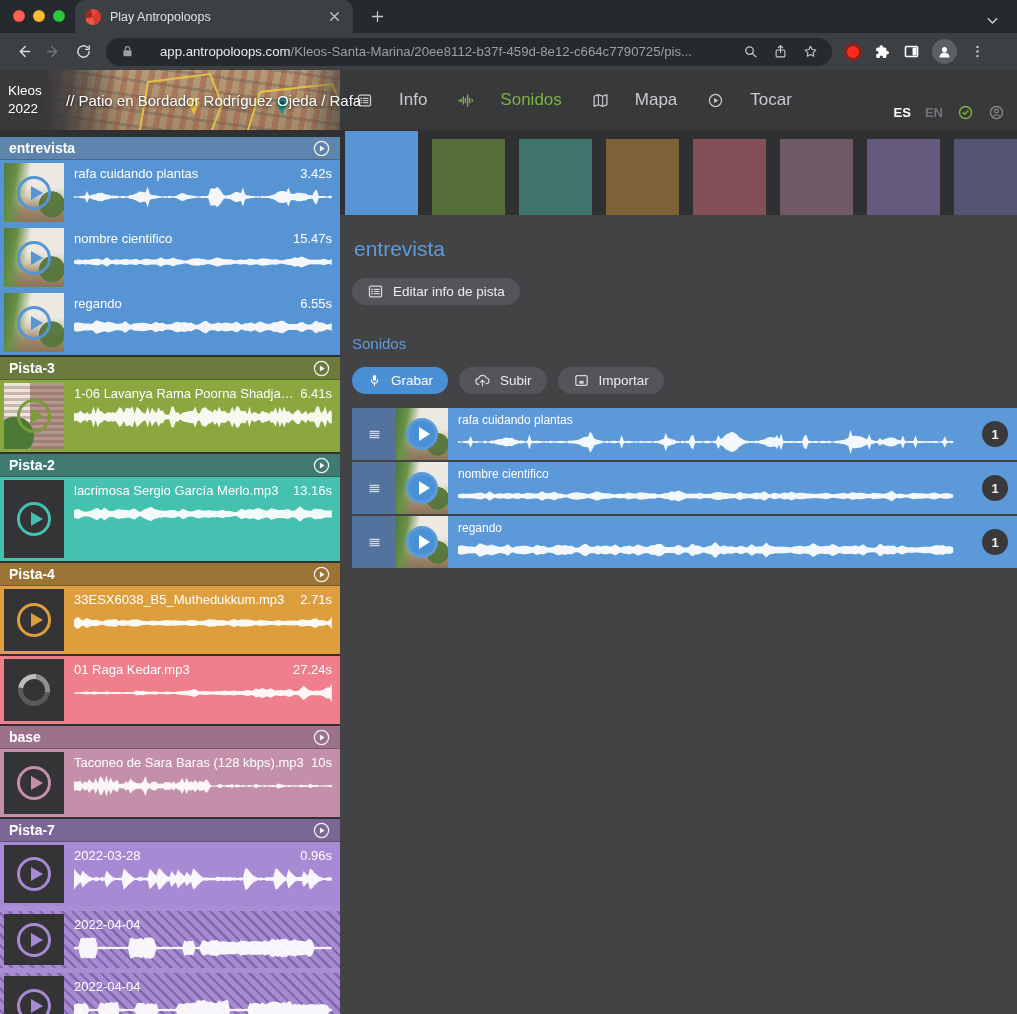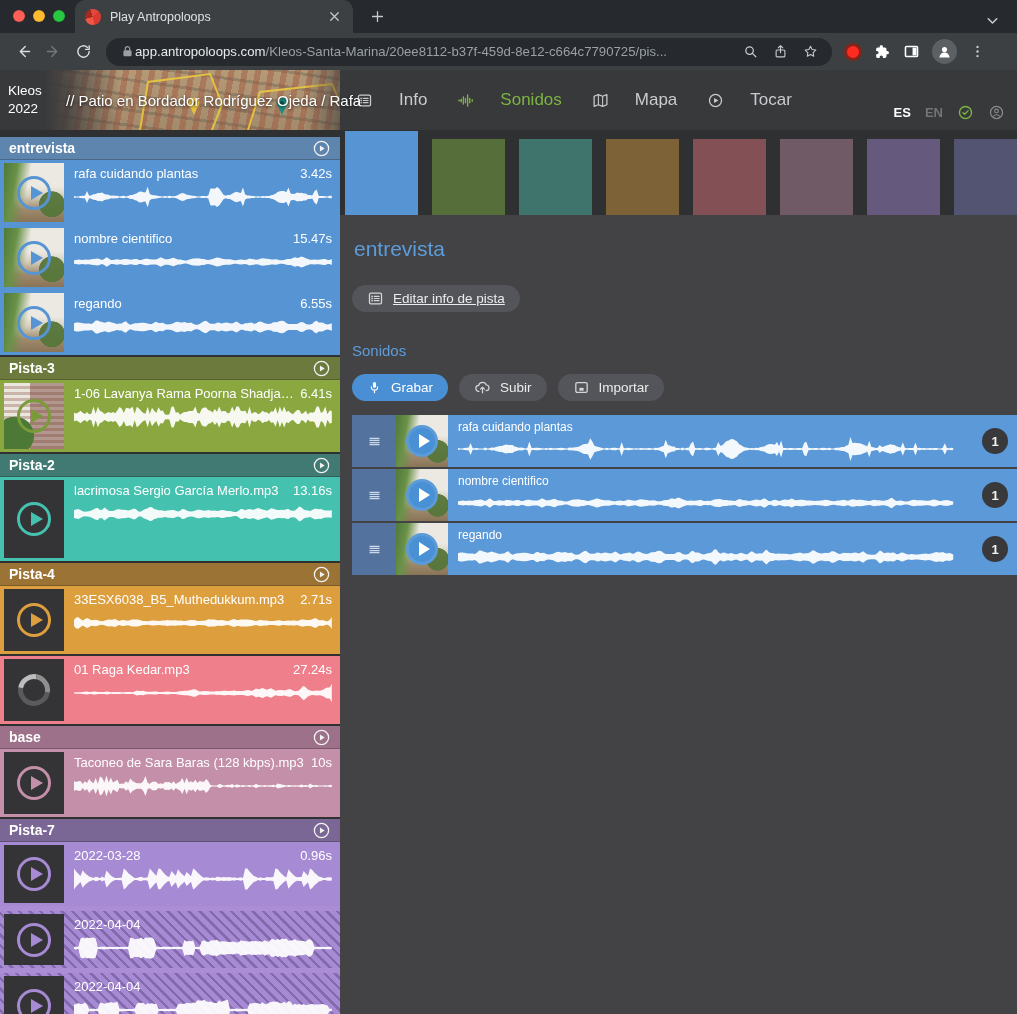--- a/index.html
+++ b/index.html
@@ -18,21 +18,21 @@
   .tab-title { font-size:12.5px; flex:1; white-space:nowrap; overflow:hidden; }
   .icbtn { display:flex; align-items:center; justify-content:center; color:#c7cacd; }
   .tab-close { width:18px; height:18px; border-radius:50%; }
   .newtab { width:28px; height:28px; margin:0 0 3px 10px; }
   .strip-chevron { position:absolute; right:16px; top:11px; width:18px; height:18px; }
   .toolbar { height:37px; background:#3d4043; display:flex; align-items:center; padding:0 8px; }
   .nav-btn { width:30px; height:30px; border-radius:50%; display:flex; align-items:center; justify-content:center; color:#dadce0; }
   .nav-btn.dim { color:#73777c; }
   .omnibox { width:726px; height:28px; background:#26292d; border-radius:14px; display:flex; align-items:center;
              padding:0 14px; margin-left:8px; color:#9aa0a6; }
-  .omni-url { font-size:13.2px; white-space:nowrap; overflow:hidden; flex:1; margin-left:0; }
+  .omni-url { font-size:13.2px; white-space:nowrap; overflow:hidden; flex:1; margin-left:25px; }
   .omni-domain { color:#e8eaed; } .omni-path { color:#9aa0a6; }
   .omni-ic { margin-left:15px; color:#c7cacd; display:flex; }
   .ext-cluster { display:flex; align-items:center; gap:12px; margin-left:12px; }
   .rec-dot { width:18px; height:18px; border-radius:50%; background:#ff2b20; border:3.5px solid #84231c; }
   .avatar { width:25px; height:25px; border-radius:50%; background:#5c6063; display:flex; align-items:center; justify-content:center; overflow:hidden; }
 
   
   .app-header { height:60px; background:#38393b; position:relative; }
   .logo { position:absolute; left:8px; top:50%; transform:translateY(-50%); color:#fff; font-size:13.5px; line-height:18px; }
   .map { position:absolute; left:44px; top:0; width:296px; height:60px; overflow:hidden;
@@ -62,21 +62,21 @@
   .swatch { width:73px; height:76px; flex:none; }
   .swatch.selected { height:84px; }
 
   
   .panel { flex:1; background:#434345; padding:14px 0 0 12px; }
   .panel-title { font-size:21px; font-weight:500; margin:8px 0 0 2px; }
   .pill { display:inline-flex; align-items:center; gap:9px; height:27px; border-radius:15px; background:#54555a;
           color:#ececec; font-size:13.5px; padding:0 15px; border:none; }
   .pill .ic { color:#d6d6d6; }
   .pill.primary { background:#4a8fd4; color:#fff; }
-  .edit-pill { margin-top:24px;text-decoration:underline; }
+  .edit-pill { margin-top:17px; }
   .sounds-h { font-size:15px; margin-top:30px; }
   .btn-row { display:flex; gap:11px; margin-top:15px; }
   .sound-list { margin-top:14px; margin-right:9px; }
   .srow { display:flex; height:52px; margin-bottom:2px; position:relative; }
   .srow-handle { flex:0 0 44px; background:#53729d; display:flex; align-items:center; justify-content:center; color:#cdd9ea; }
   .srow-thumb { flex:0 0 52px; position:relative; }
   .srow-body { flex:1; position:relative; background:#5b99d8; }
   .srow-name { position:absolute; left:10px; top:5px; color:#fff; font-size:12px; }
   .srow-body .wave { position:absolute; left:10px; right:64px; top:21px; height:26px; width:calc(100% - 74px); }
   .badge { position:absolute; right:10px; top:13px; width:26px; height:26px; border-radius:50%; background:#39393b;

